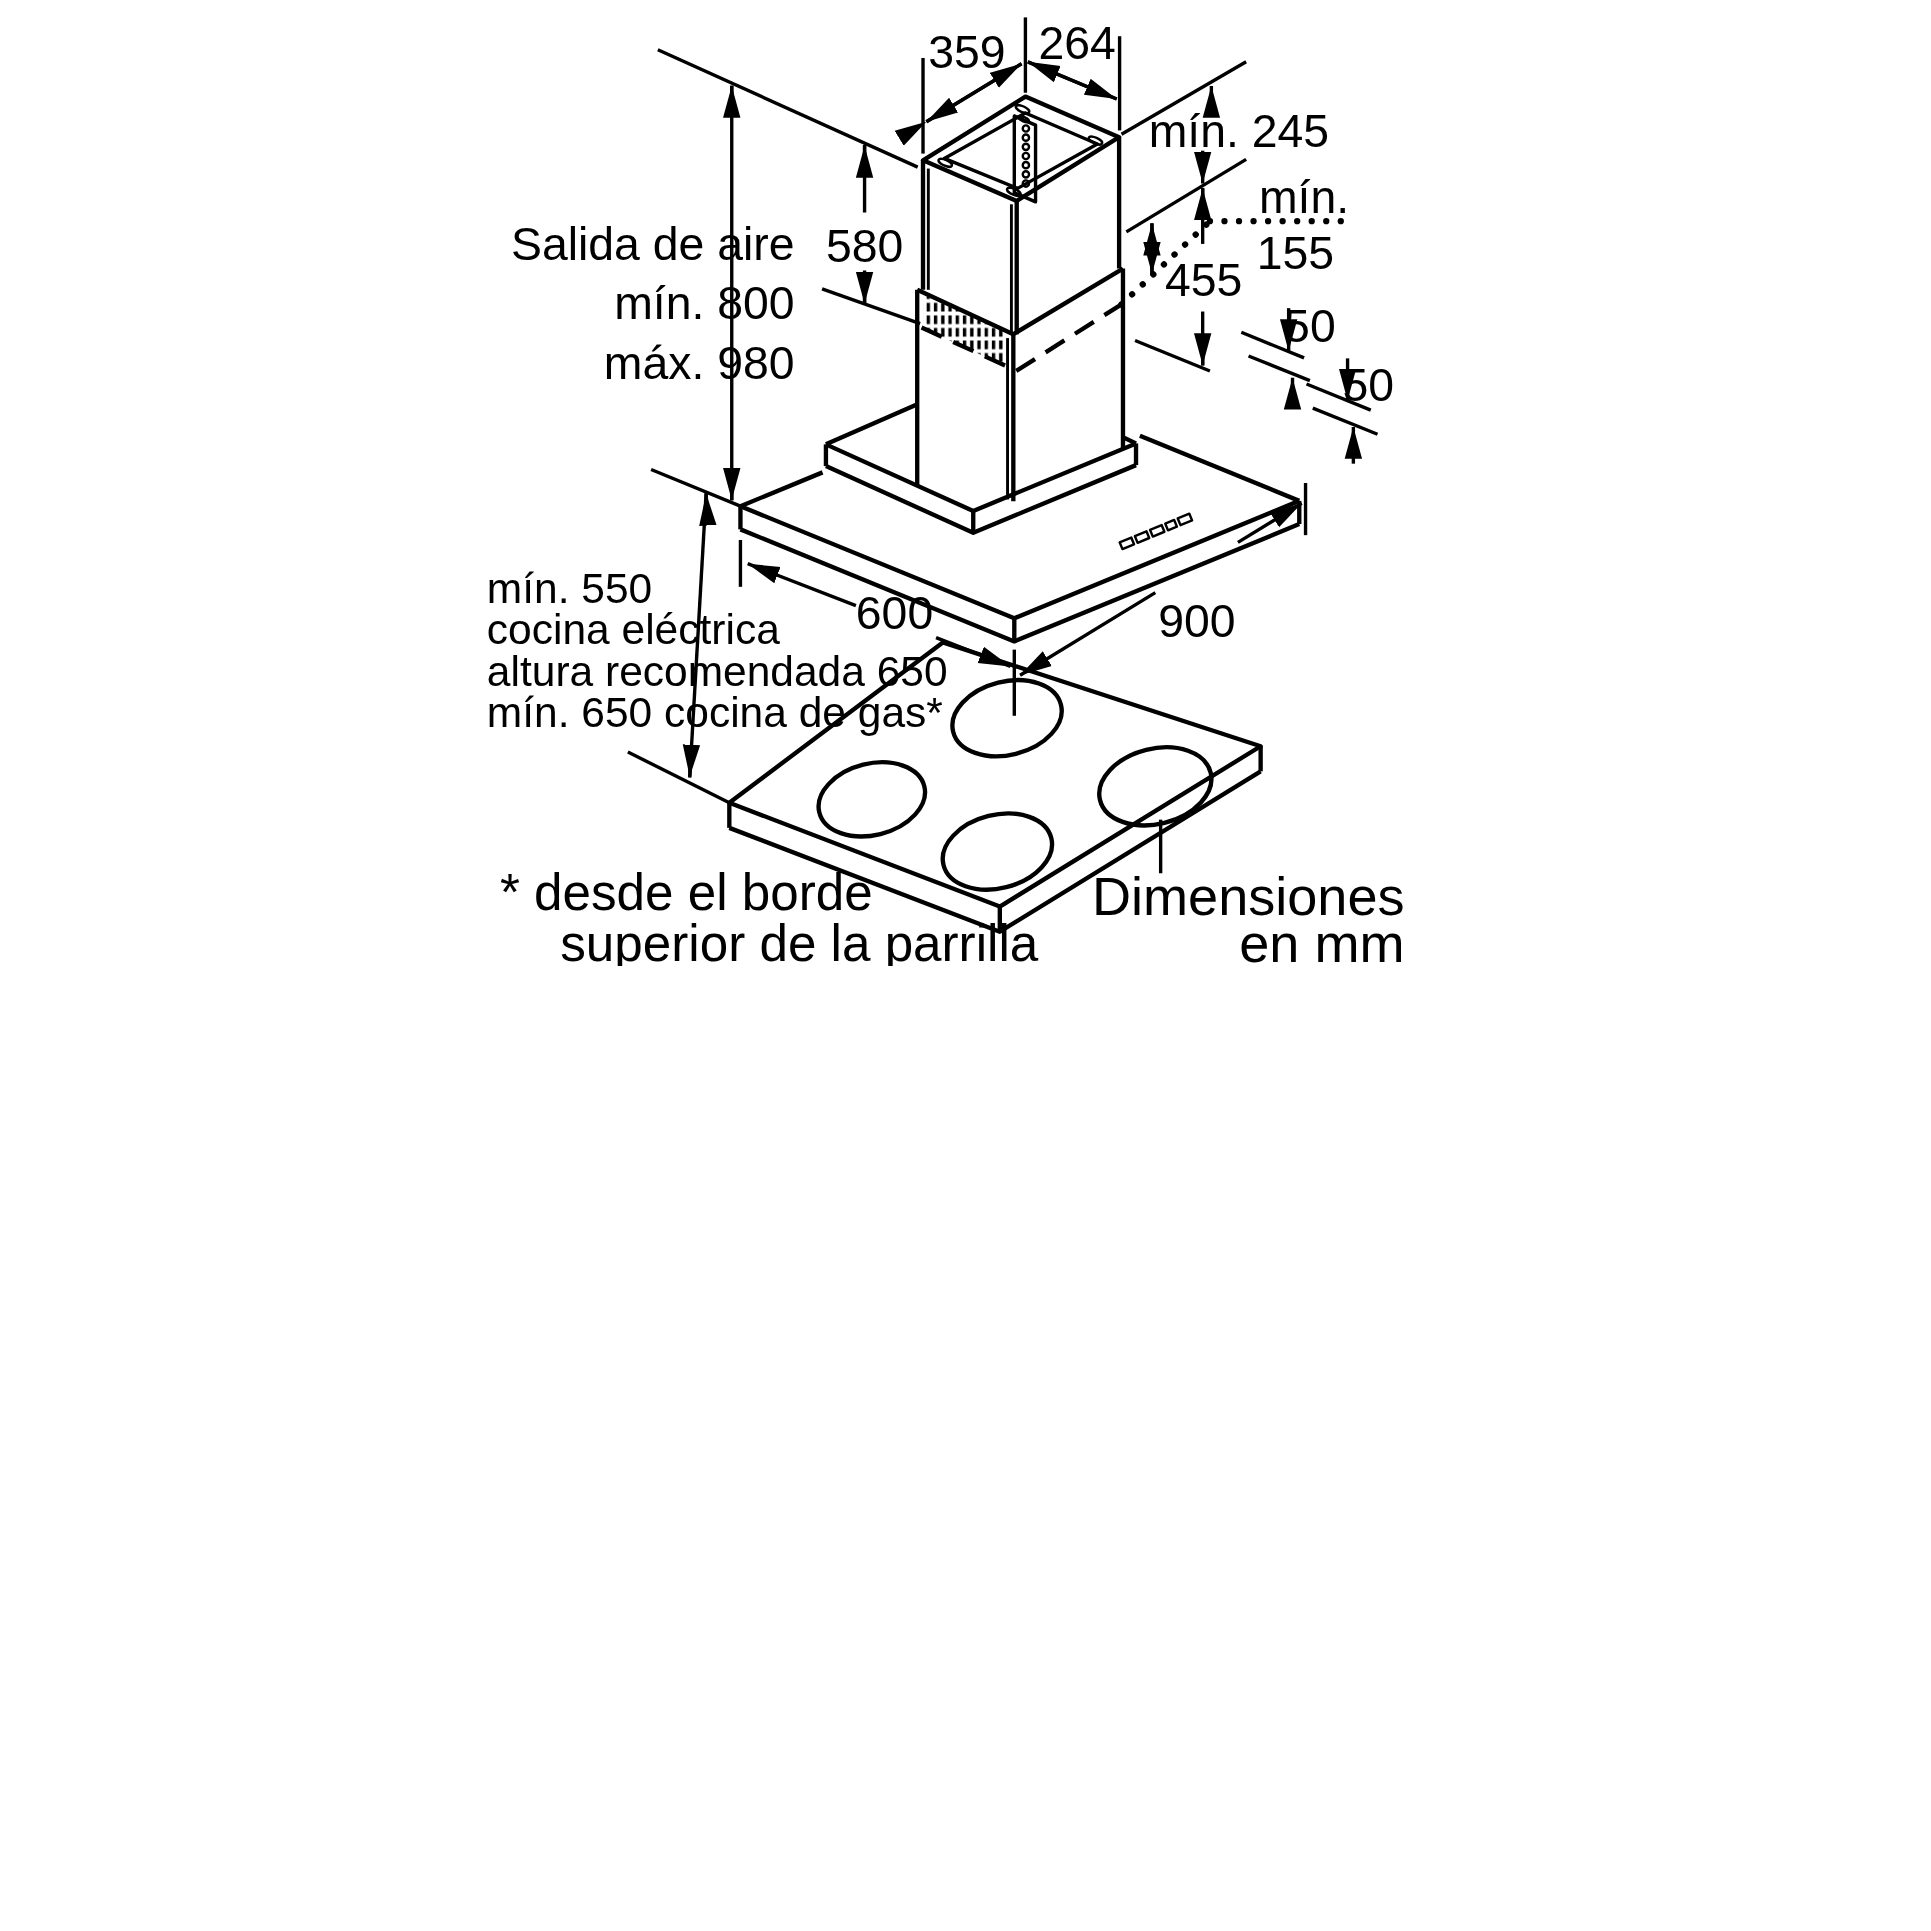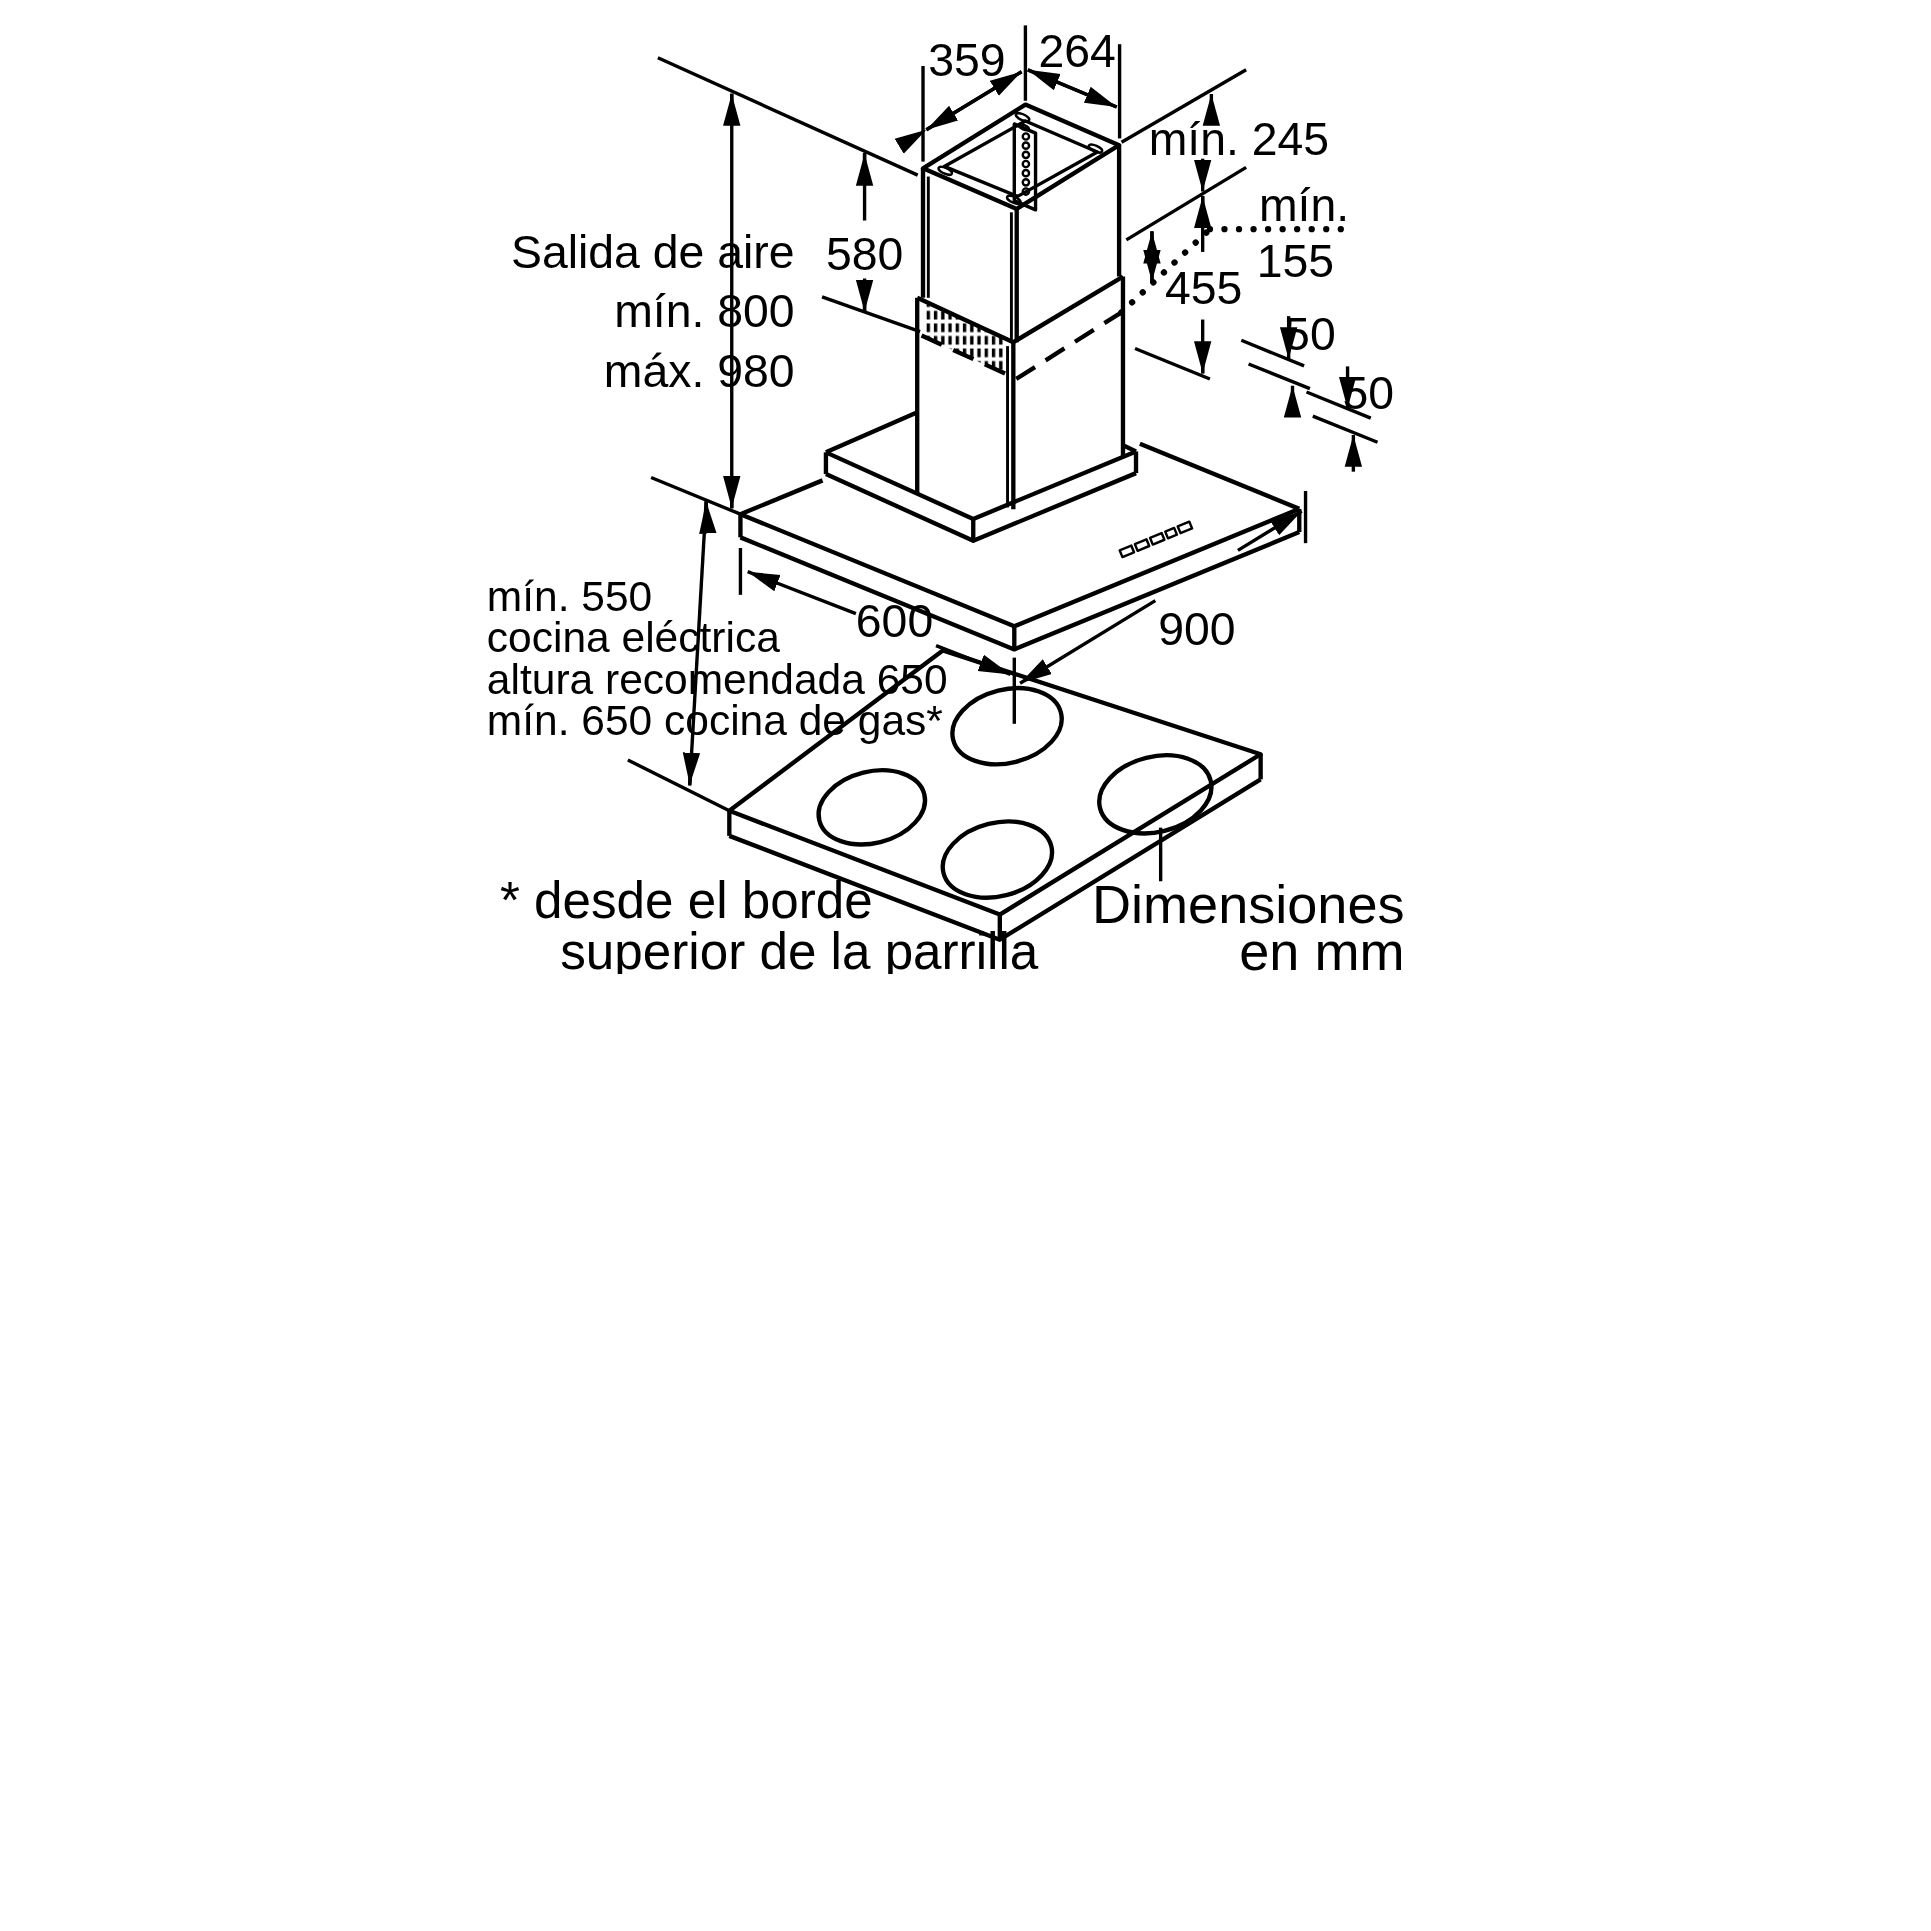--- a/index.html
+++ b/index.html
@@ -1,17 +1,17 @@
 <!DOCTYPE html>
 <html><head>
 <meta charset="utf-8">
 <style>
   html,body{margin:0;padding:0;background:#ffffff;}
   body{font-family:"Liberation Sans", sans-serif;}
-  .stage{width:966px;height:966px;margin:8px auto;}
+  .stage{width:966px;height:966px;margin:0 auto;}
   svg{display:block;width:100%;height:100%;}
   .draw{stroke:#000;fill:none;stroke-width:9;stroke-linejoin:round;}
   .thin{stroke-width:5;}
   .dim{stroke:#000;fill:none;stroke-width:7;}
   .dashline{stroke-dasharray:46 26;}
   .dotline{stroke-width:13;stroke-dasharray:0.1 30;stroke-linecap:round;}
   text{fill:#000;stroke:none;}
   .num{font-size:96px;}
   .mid{font-size:88px;}
   .big{font-size:106px;}

